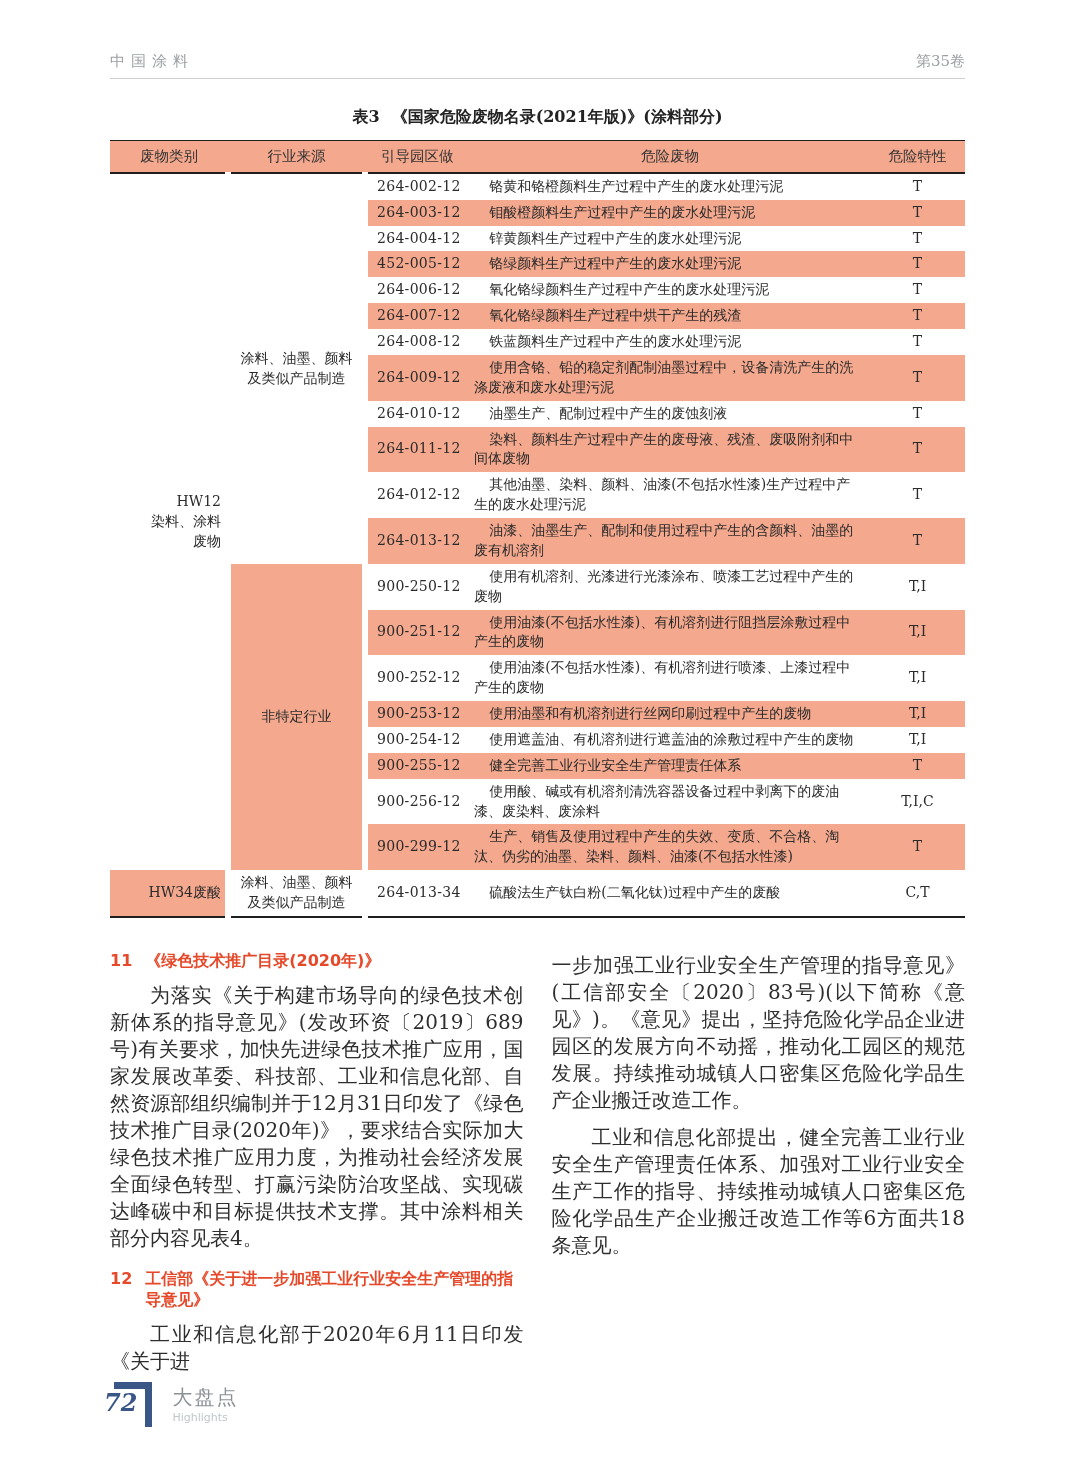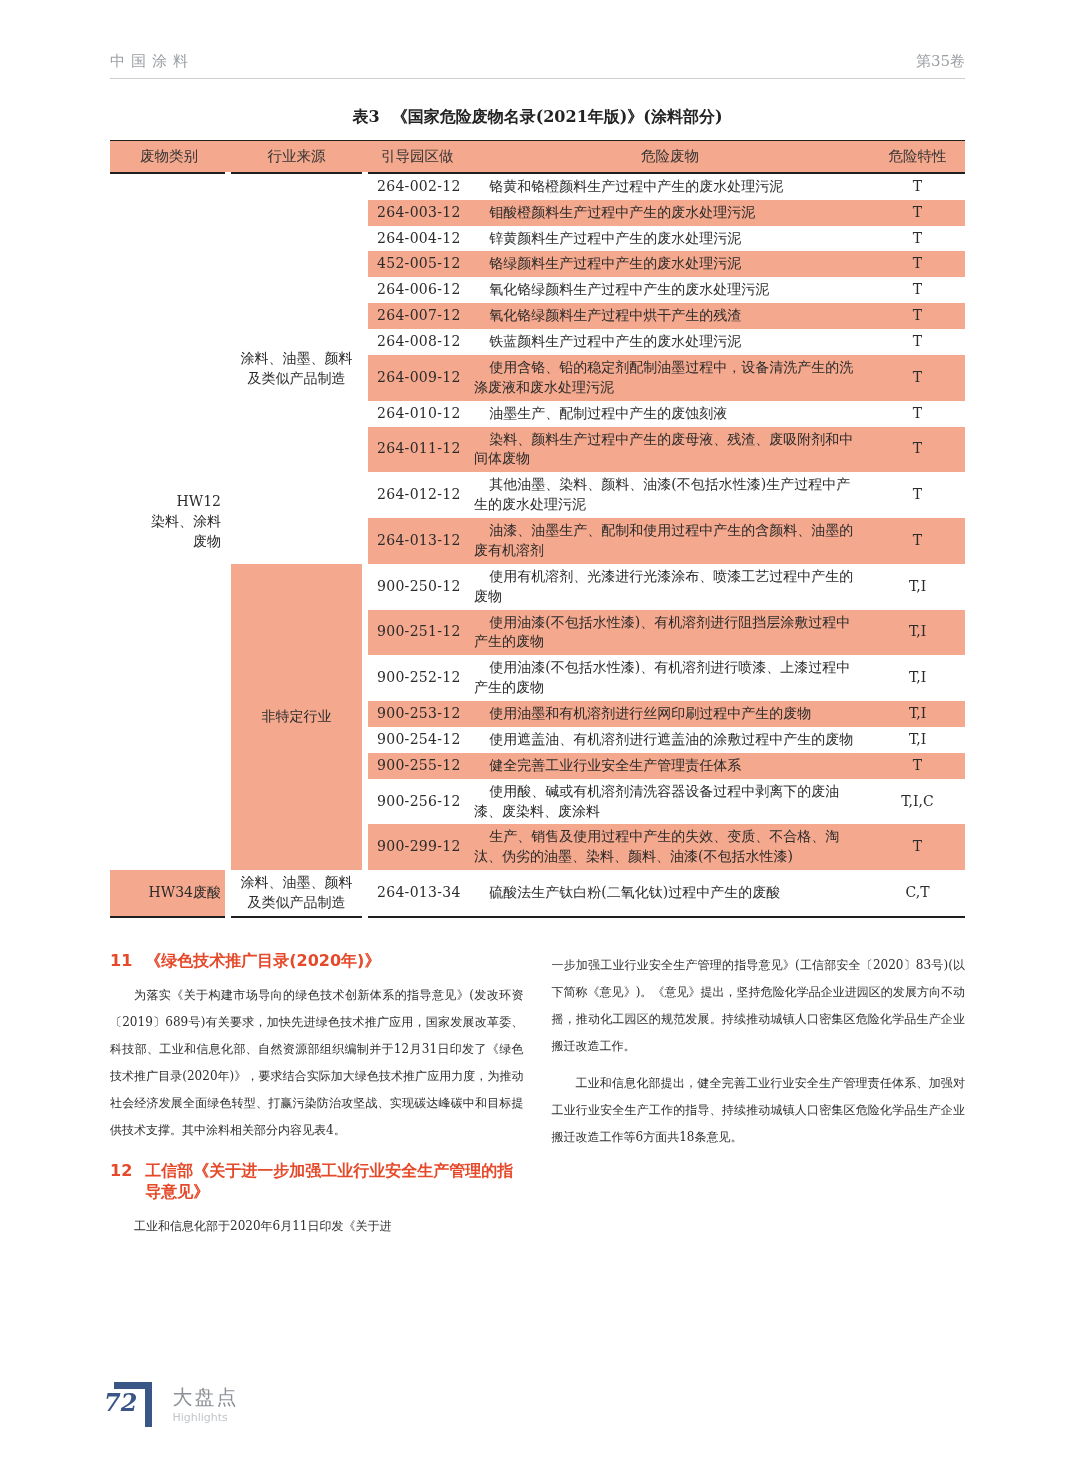--- a/index.html
+++ b/index.html
@@ -41,21 +41,21 @@
   .text-columns{display:flex;gap:28px;margin-top:30px;}
   .text-columns .col{flex:1;min-width:0;}
   .section-heading{
     display:flex;gap:13px;color:#E6492A;margin:16px 0 10px 0;
     font-family:"DejaVu Sans","Liberation Sans",sans-serif;font-weight:bold;
     font-size:16px;line-height:1.35;
   }
   .section-heading:first-child{margin-top:2px;}
   .sec-num{flex:0 0 auto;}
   .body-para{
-    margin:4px 0 10px 0;font-size:12px;line-height:27px;text-align:justify;
+    margin:4px 0 10px 0;font-size:20px;line-height:27px;text-align:justify;
     color:#2e2e2e;
   }
   .body-para.indent{text-indent:2em;}
   
   .page-footer{position:absolute;left:102px;bottom:32px;display:flex;align-items:flex-start;}
   .page-badge{
     border-top:7px solid #3A5686;border-right:7px solid #3A5686;
     padding:2px 8px 12px 2px;margin-left:12px;
   }
   .page-num{

